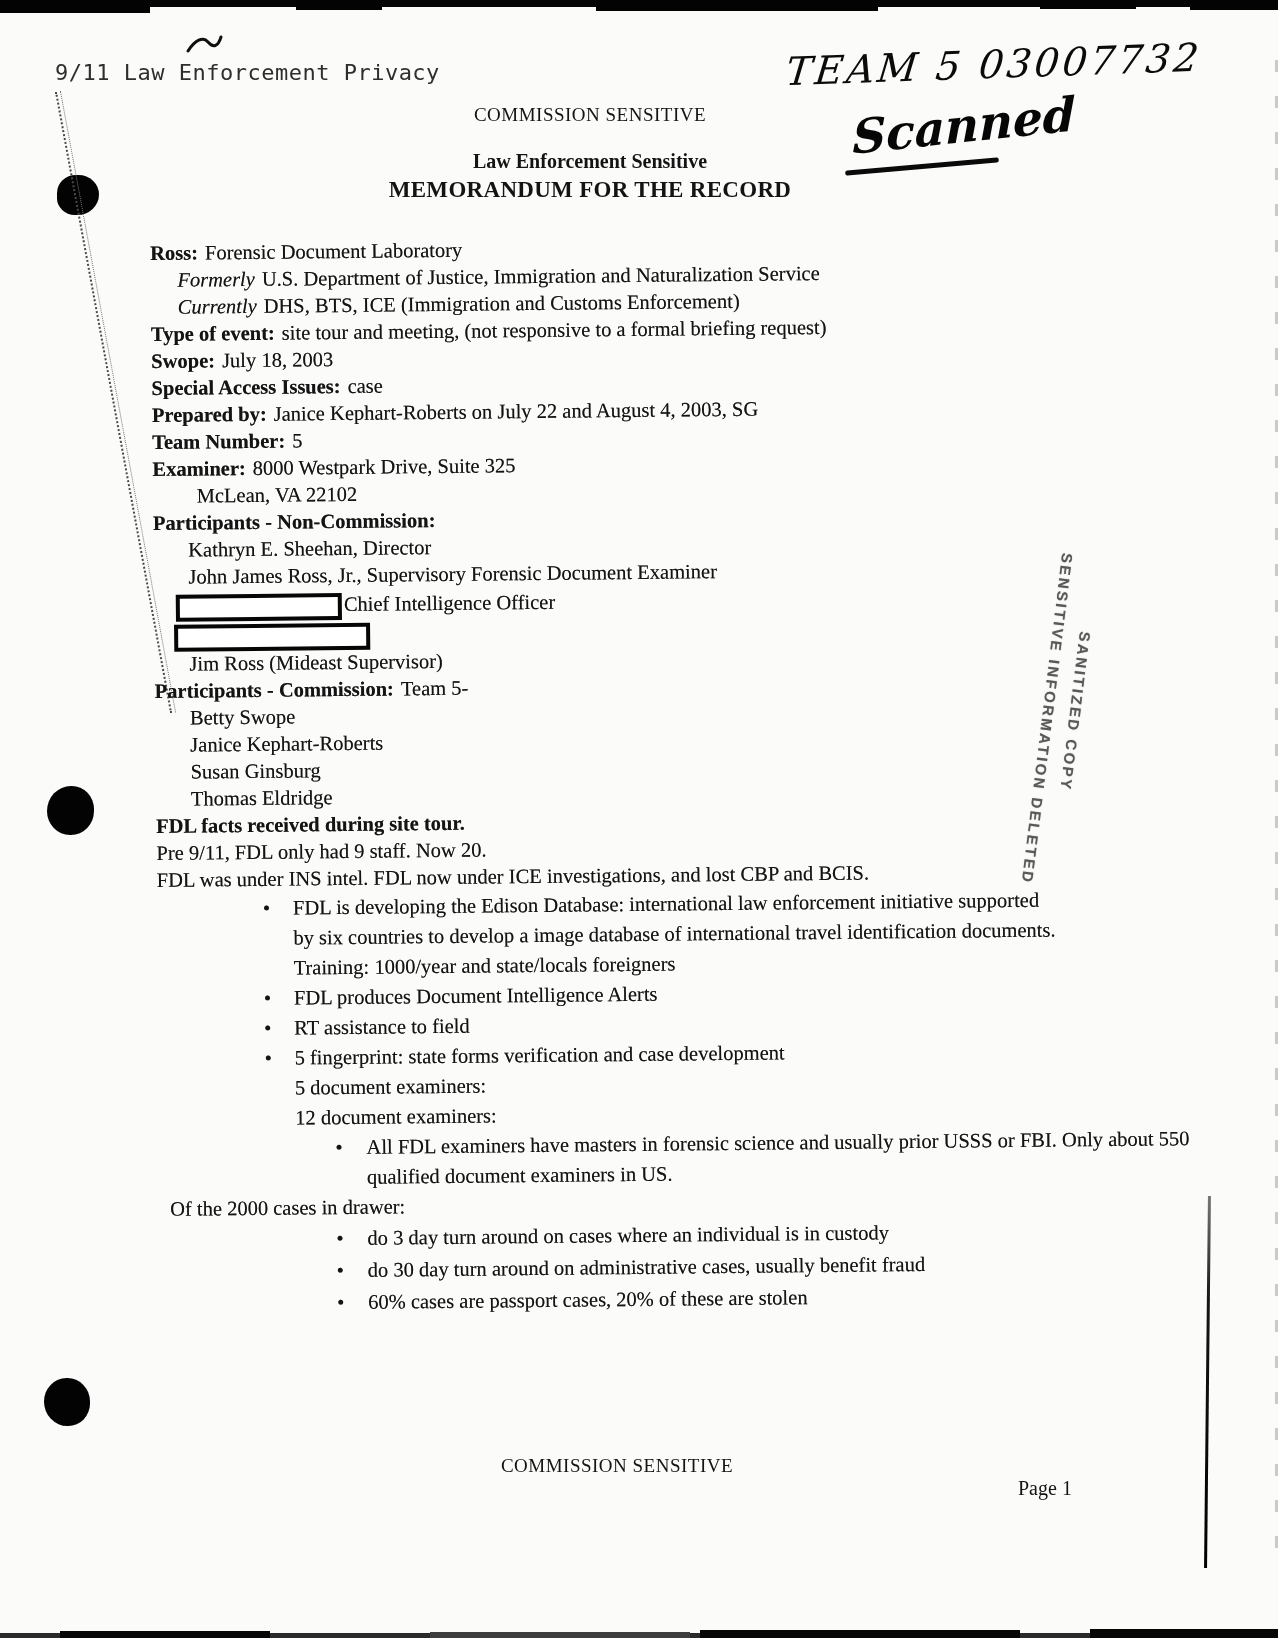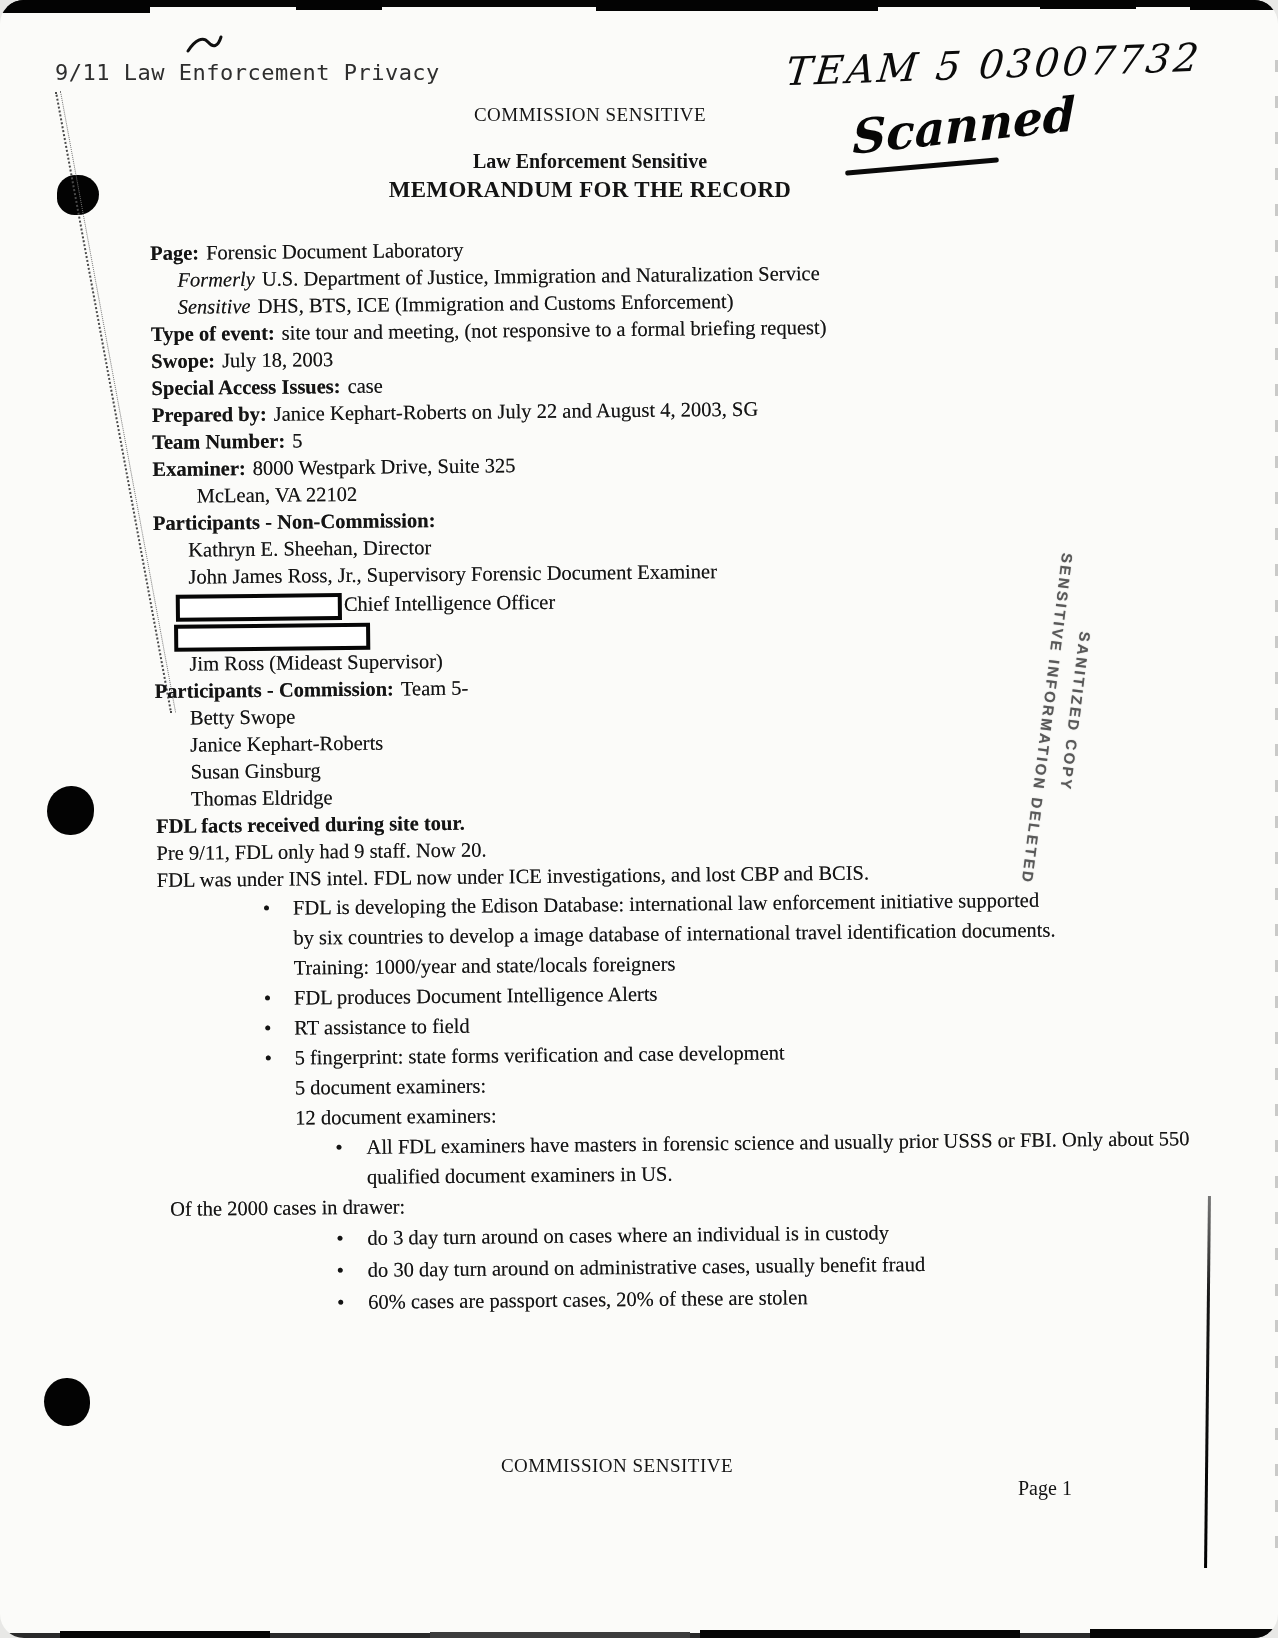--- a/index.html
+++ b/index.html
@@ -1,17 +1,17 @@
 <!DOCTYPE html>
 <html><head>
 <meta charset="utf-8">
 <style>
   html,body{margin:0;padding:0;background:#e8e8e6;}
   .page{position:relative;width:1278px;height:1638px;background:#fbfbf9;overflow:hidden;
-        font-family:"Liberation Serif",serif;color:#141414;border-radius:24px;}
+        font-family:"Liberation Serif",serif;color:#141414;}
 
   
   .top-band{position:absolute;left:0;top:0;width:100%;height:7px;background:#050505;}
   .tb{position:absolute;top:0;background:#030303;}
   .tb1{left:0;width:150px;height:13px;}
   .tb2{left:296px;width:86px;height:10px;}
   .tb3{left:596px;width:282px;height:11px;}
   .tb4{left:1040px;width:96px;height:9px;}
   .tb5{left:1190px;width:88px;height:10px;}
   .bottom-band{position:absolute;left:0;bottom:0;width:100%;height:5px;background:#2a2a2a;}
@@ -124,23 +124,23 @@
   <div class="cwrap les">Law Enforcement Sensitive</div>
   <div class="cwrap memo-title">MEMORANDUM FOR THE RECORD</div>
 
   <div class="stamp">
     <div class="stamp-l1">SANITIZED COPY</div>
     <div class="stamp-l2">SENSITIVE INFORMATION DELETED</div>
   </div>
 
   <div class="body">
 
-    <div><span class="lbl">Page:</span><span class="val">Forensic Document Laboratory</span></div>
+    <div><span class="lbl">Ross:</span><span class="val">Forensic Document Laboratory</span></div>
     <div class="ind17"><span class="ital">Formerly</span><span class="val">U.S. Department of Justice, Immigration and Naturalization Service</span></div>
-    <div class="ind17"><span class="ital">Sensitive</span><span class="val">DHS, BTS, ICE (Immigration and Customs Enforcement)</span></div>
+    <div class="ind17"><span class="ital">Currently</span><span class="val">DHS, BTS, ICE (Immigration and Customs Enforcement)</span></div>
     <div><span class="lbl">Type of event:</span><span class="val">site tour and meeting, (not responsive to a formal briefing request)</span></div>
 
     <div class="mt13"><span class="lbl">Swope:</span><span class="val">July 18, 2003</span></div>
 
     <div class="mt13"><span class="lbl">Special Access Issues:</span><span class="val">case</span></div>
 
     <div class="mt11"><span class="lbl">Prepared by:</span><span class="val">Janice Kephart-Roberts on July 22 and August 4, 2003, SG</span></div>
     <div><span class="lbl">Team Number:</span><span class="val">5</span></div>
     <div><span class="lbl">Examiner:</span><span class="val">8000 Westpark Drive, Suite 325</span></div>
     <div class="ind44">McLean, VA 22102</div>

